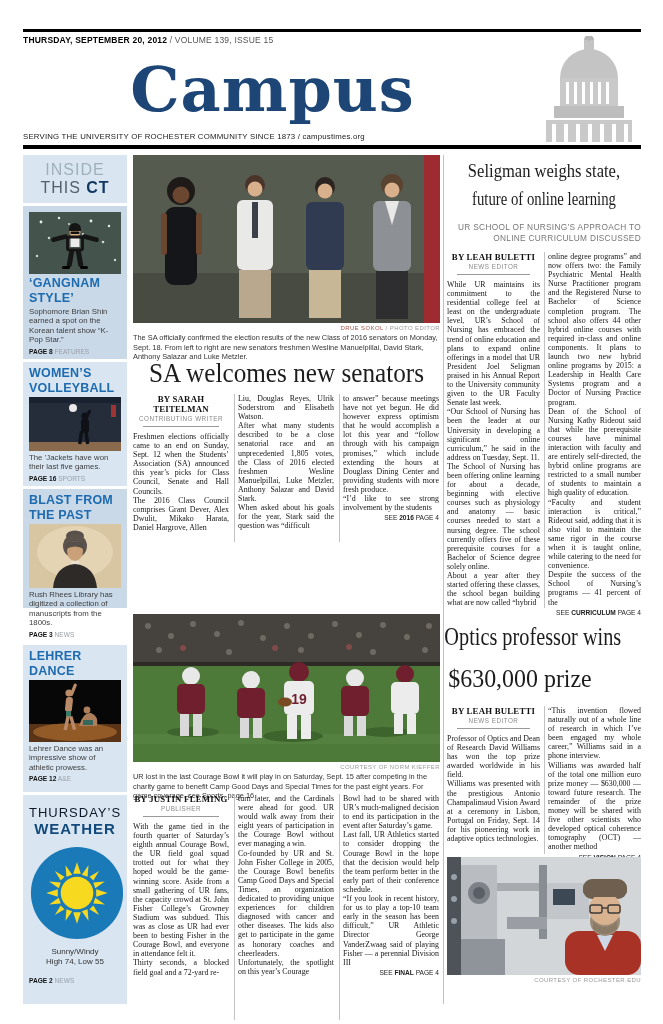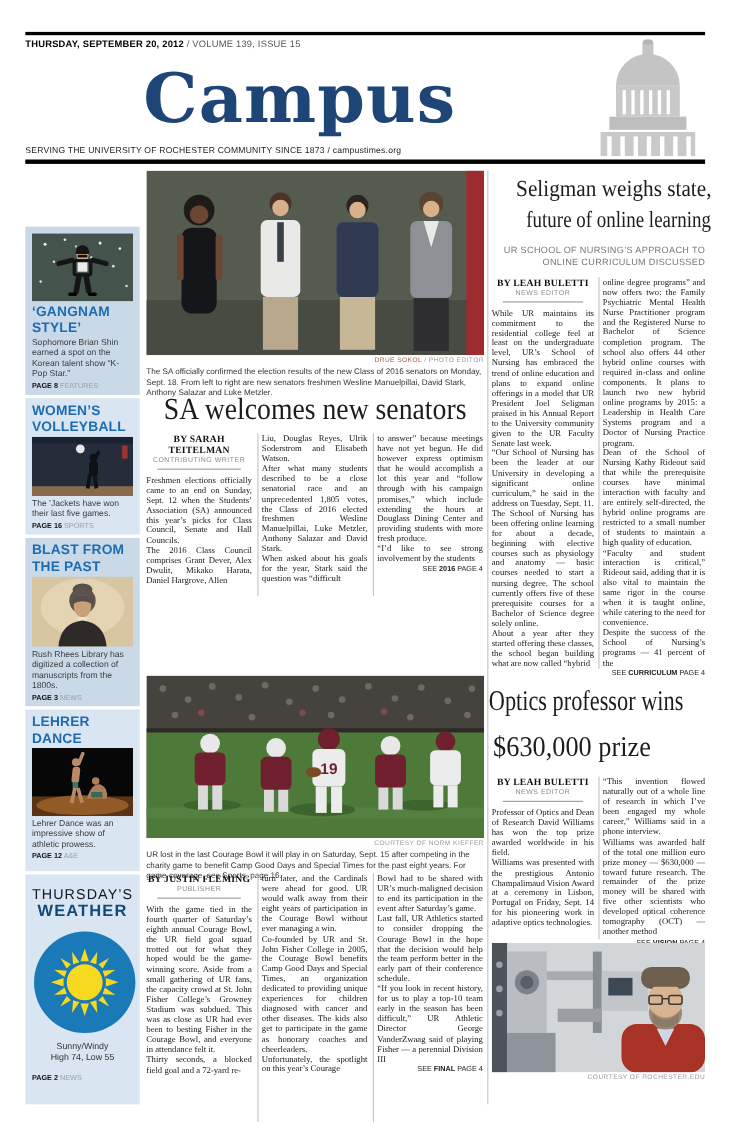--- a/index.html
+++ b/index.html
@@ -78,20 +78,24 @@
         <rect x="68" y="46" width="3" height="22" fill="#ffffff"></rect>
       <path d="M22,42 A29,29 0 0 1 80,42 Z" fill="#c4c4c4"></path>
       <rect x="46" y="4" width="10" height="12" fill="#c4c4c4"></rect>
       <path d="M46,4 A5,5 0 0 1 56,4 Z" fill="#b5b5b5"></path>
       <rect x="50" y="0" width="2" height="5" fill="#b5b5b5"></rect>
     </svg>
   </div>
   <div class="abs tagline" style="left:23px; top:132px; width:480px;">SERVING THE UNIVERSITY OF ROCHESTER COMMUNITY SINCE 1873 / campustimes.org</div>
   <div class="abs rule" style="left:23px; top:145px; width:618px; height:4px;"></div>
 
+  <div class="sb-block sb-light" style="top:155px; height:48px;">
+    <div class="sb-head1">INSIDE</div>
+    <div class="sb-head2"><span>THIS </span><b>CT</b></div>
+  </div>
 
   <div class="sb-block sb-alt" style="top:206px; height:153px; padding-top:4px;">
     <div class="sb-photo">
       <svg width="92" height="62" viewBox="0 0 92 62">
         <rect width="92" height="62" fill="#44534c"></rect>
         <circle cx="12" cy="10" r="1.4" fill="#e8efe9"></circle>
           <circle cx="30" cy="6" r="1.2" fill="#e8efe9"></circle>
         <circle cx="62" cy="9" r="1.4" fill="#e8efe9"></circle>
           <circle cx="80" cy="14" r="1.2" fill="#e8efe9"></circle>
         <circle cx="20" cy="26" r="1.2" fill="#cfd9d2"></circle>
@@ -131,21 +135,21 @@
         <rect x="52" y="22" width="8" height="14" rx="3" fill="#0e1116"></rect>
         <rect x="57" y="12" width="3" height="12" rx="1.5" fill="#0e1116" transform="rotate(28 58 18)"></rect>
         <rect x="50" y="34" width="3.4" height="13" fill="#0e1116" transform="rotate(8 51 40)"></rect>
         <rect x="56" y="34" width="3.4" height="13" fill="#0e1116" transform="rotate(-8 58 40)"></rect>
       </svg>
     </div>
     <div class="sb-blurb">The ’Jackets have won their last five games.</div>
     <div class="sb-page"><b>PAGE 16</b><span class="sec"> SPORTS</span></div>
   </div>
 
-  <div class="sb-block sb-alt" style="top:489px; height:153px; padding-top:4px;">
+  <div class="sb-block sb-alt" style="top:489px; height:119px; padding-top:4px;">
     <div class="sb-title">BLAST FROM THE PAST</div>
     <div class="sb-photo">
       <svg width="92" height="64" viewBox="0 0 92 64">
         <rect width="92" height="64" fill="#d8c6a2"></rect>
         <ellipse cx="46" cy="28" rx="38" ry="26" fill="#e4d4b4"></ellipse>
         <ellipse cx="46" cy="12" rx="9" ry="5.5" fill="#57504a"></ellipse>
         <circle cx="46" cy="22" r="12" fill="#5c544c"></circle>
         <ellipse cx="46" cy="27" rx="8" ry="10" fill="#c9a078"></ellipse>
         <path d="M37,20 Q46,14 55,20 L55,25 Q46,20 37,25 Z" fill="#57504a"></path>
         <rect x="42" y="37" width="8" height="4" fill="#e8e0d0"></rect>
@@ -333,21 +337,21 @@
     <div class="body-text">Bowl had to be shared with UR’s much-maligned decision to end its participation in the event after Saturday’s game.
 Last fall, UR Athletics started to consider dropping the Courage Bowl in the hope that the decision would help the team perform better in the early part of their conference schedule.
 “If you look in recent history, for us to play a top-10 team early in the season has been difficult,” UR Athletic Director George VanderZwaag said of playing Fisher — a perennial Division III</div>
     <div class="jump"><span>SEE </span><b>FINAL</b><span> PAGE 4</span></div>
   </div>
   <div class="vsep" style="left:234px; top:794px; height:226px;"></div>
   <div class="vsep" style="left:339px; top:794px; height:226px;"></div>
 
   <div class="vsep" style="left:443px; top:155px; height:849px;"></div>
 
-  <div class="abs hl" style="left:461px; top:157px; width:194px; font-size:21px; line-height:28px;">
+  <div class="abs hl" style="left:447px; top:157px; width:194px; font-size:18px; line-height:28px;">
     <span class="sq" style="transform:scaleX(.92);">Seligman weighs state,</span>
     <span class="sq" style="transform:scaleX(.82);">future of online learning</span>
   </div>
   <div class="abs subhead" style="left:447px; top:222px; width:194px;text-align:right;">UR SCHOOL OF NURSING’S APPROACH TO ONLINE CURRICULUM DISCUSSED</div>
   <div class="abs" style="left:447px; top:252px; width:93px;">
     <div class="byline-name">BY LEAH BULETTI</div>
     <div class="byline-role">NEWS EDITOR</div>
     <div class="byline-rule"></div>
     <div class="body-text">While UR maintains its commitment to the residential college feel at least on the undergraduate level, UR’s School of Nursing has embraced the trend of online education and plans to expand online offerings in a model that UR President Joel Seligman praised in his Annual Report to the University community given to the UR Faculty Senate last week.
 “Our School of Nursing has been the leader at our University in developing a significant online curriculum,” he said in the address on Tuesday, Sept. 11.

